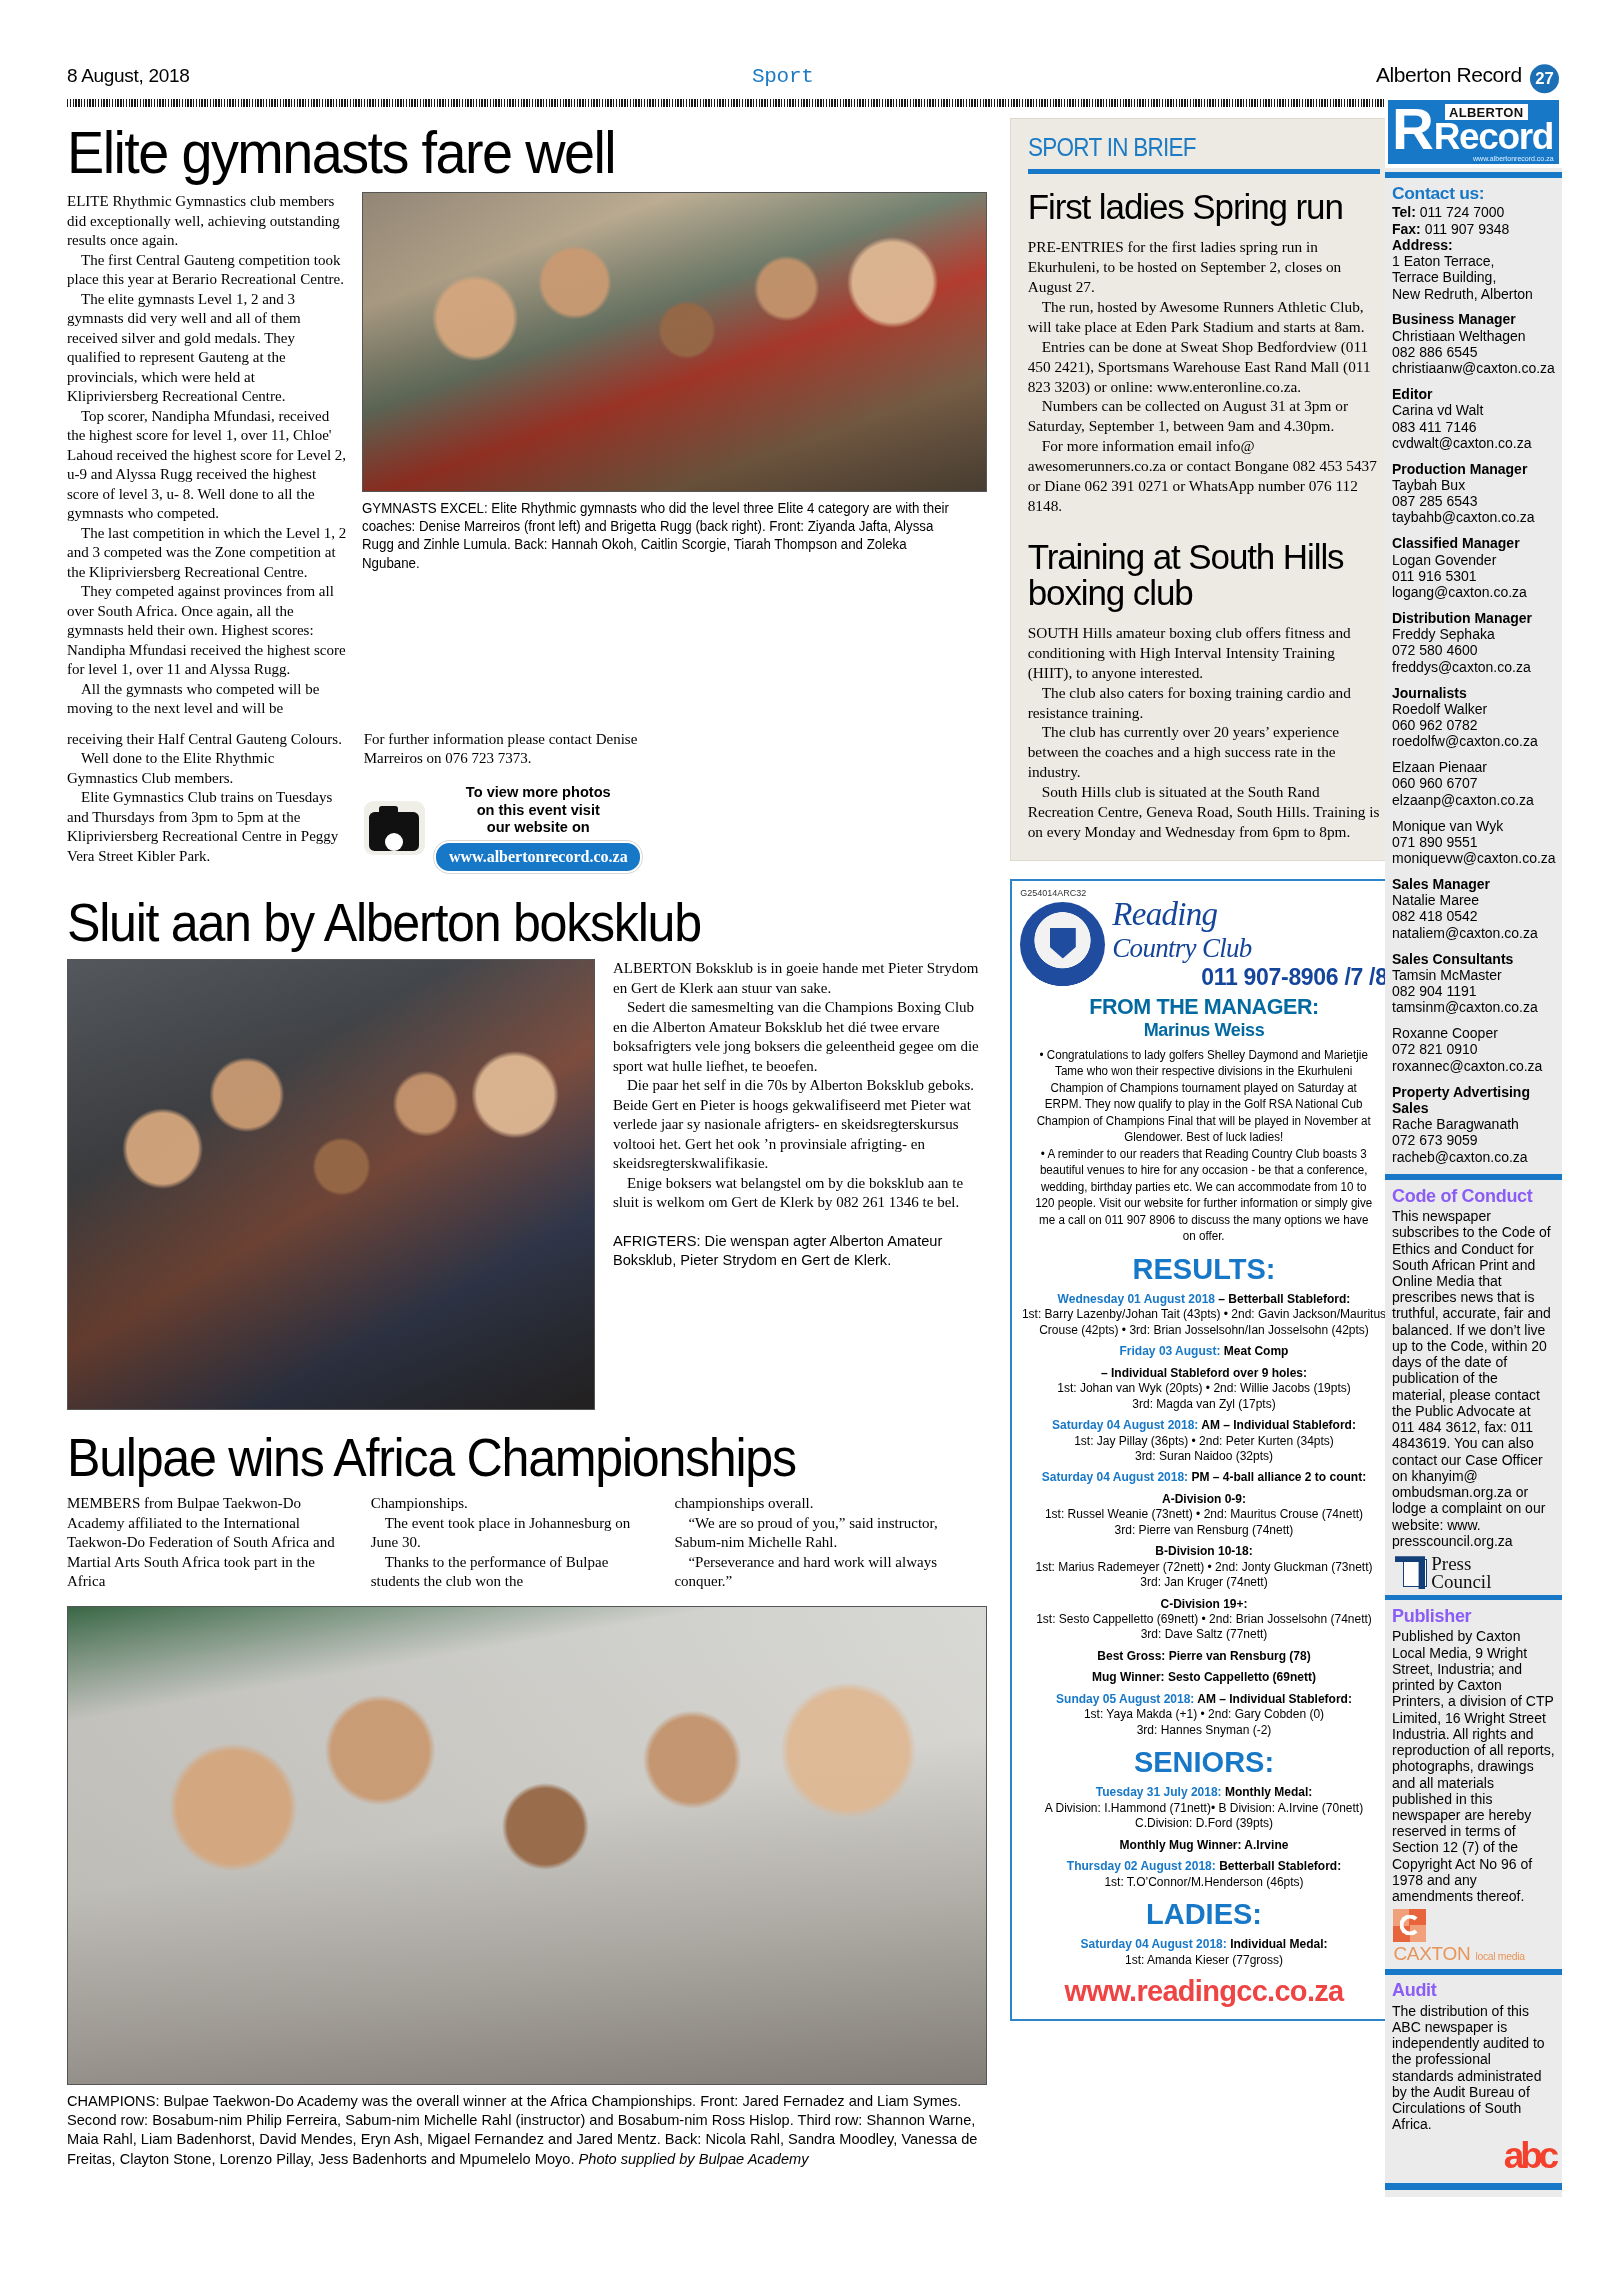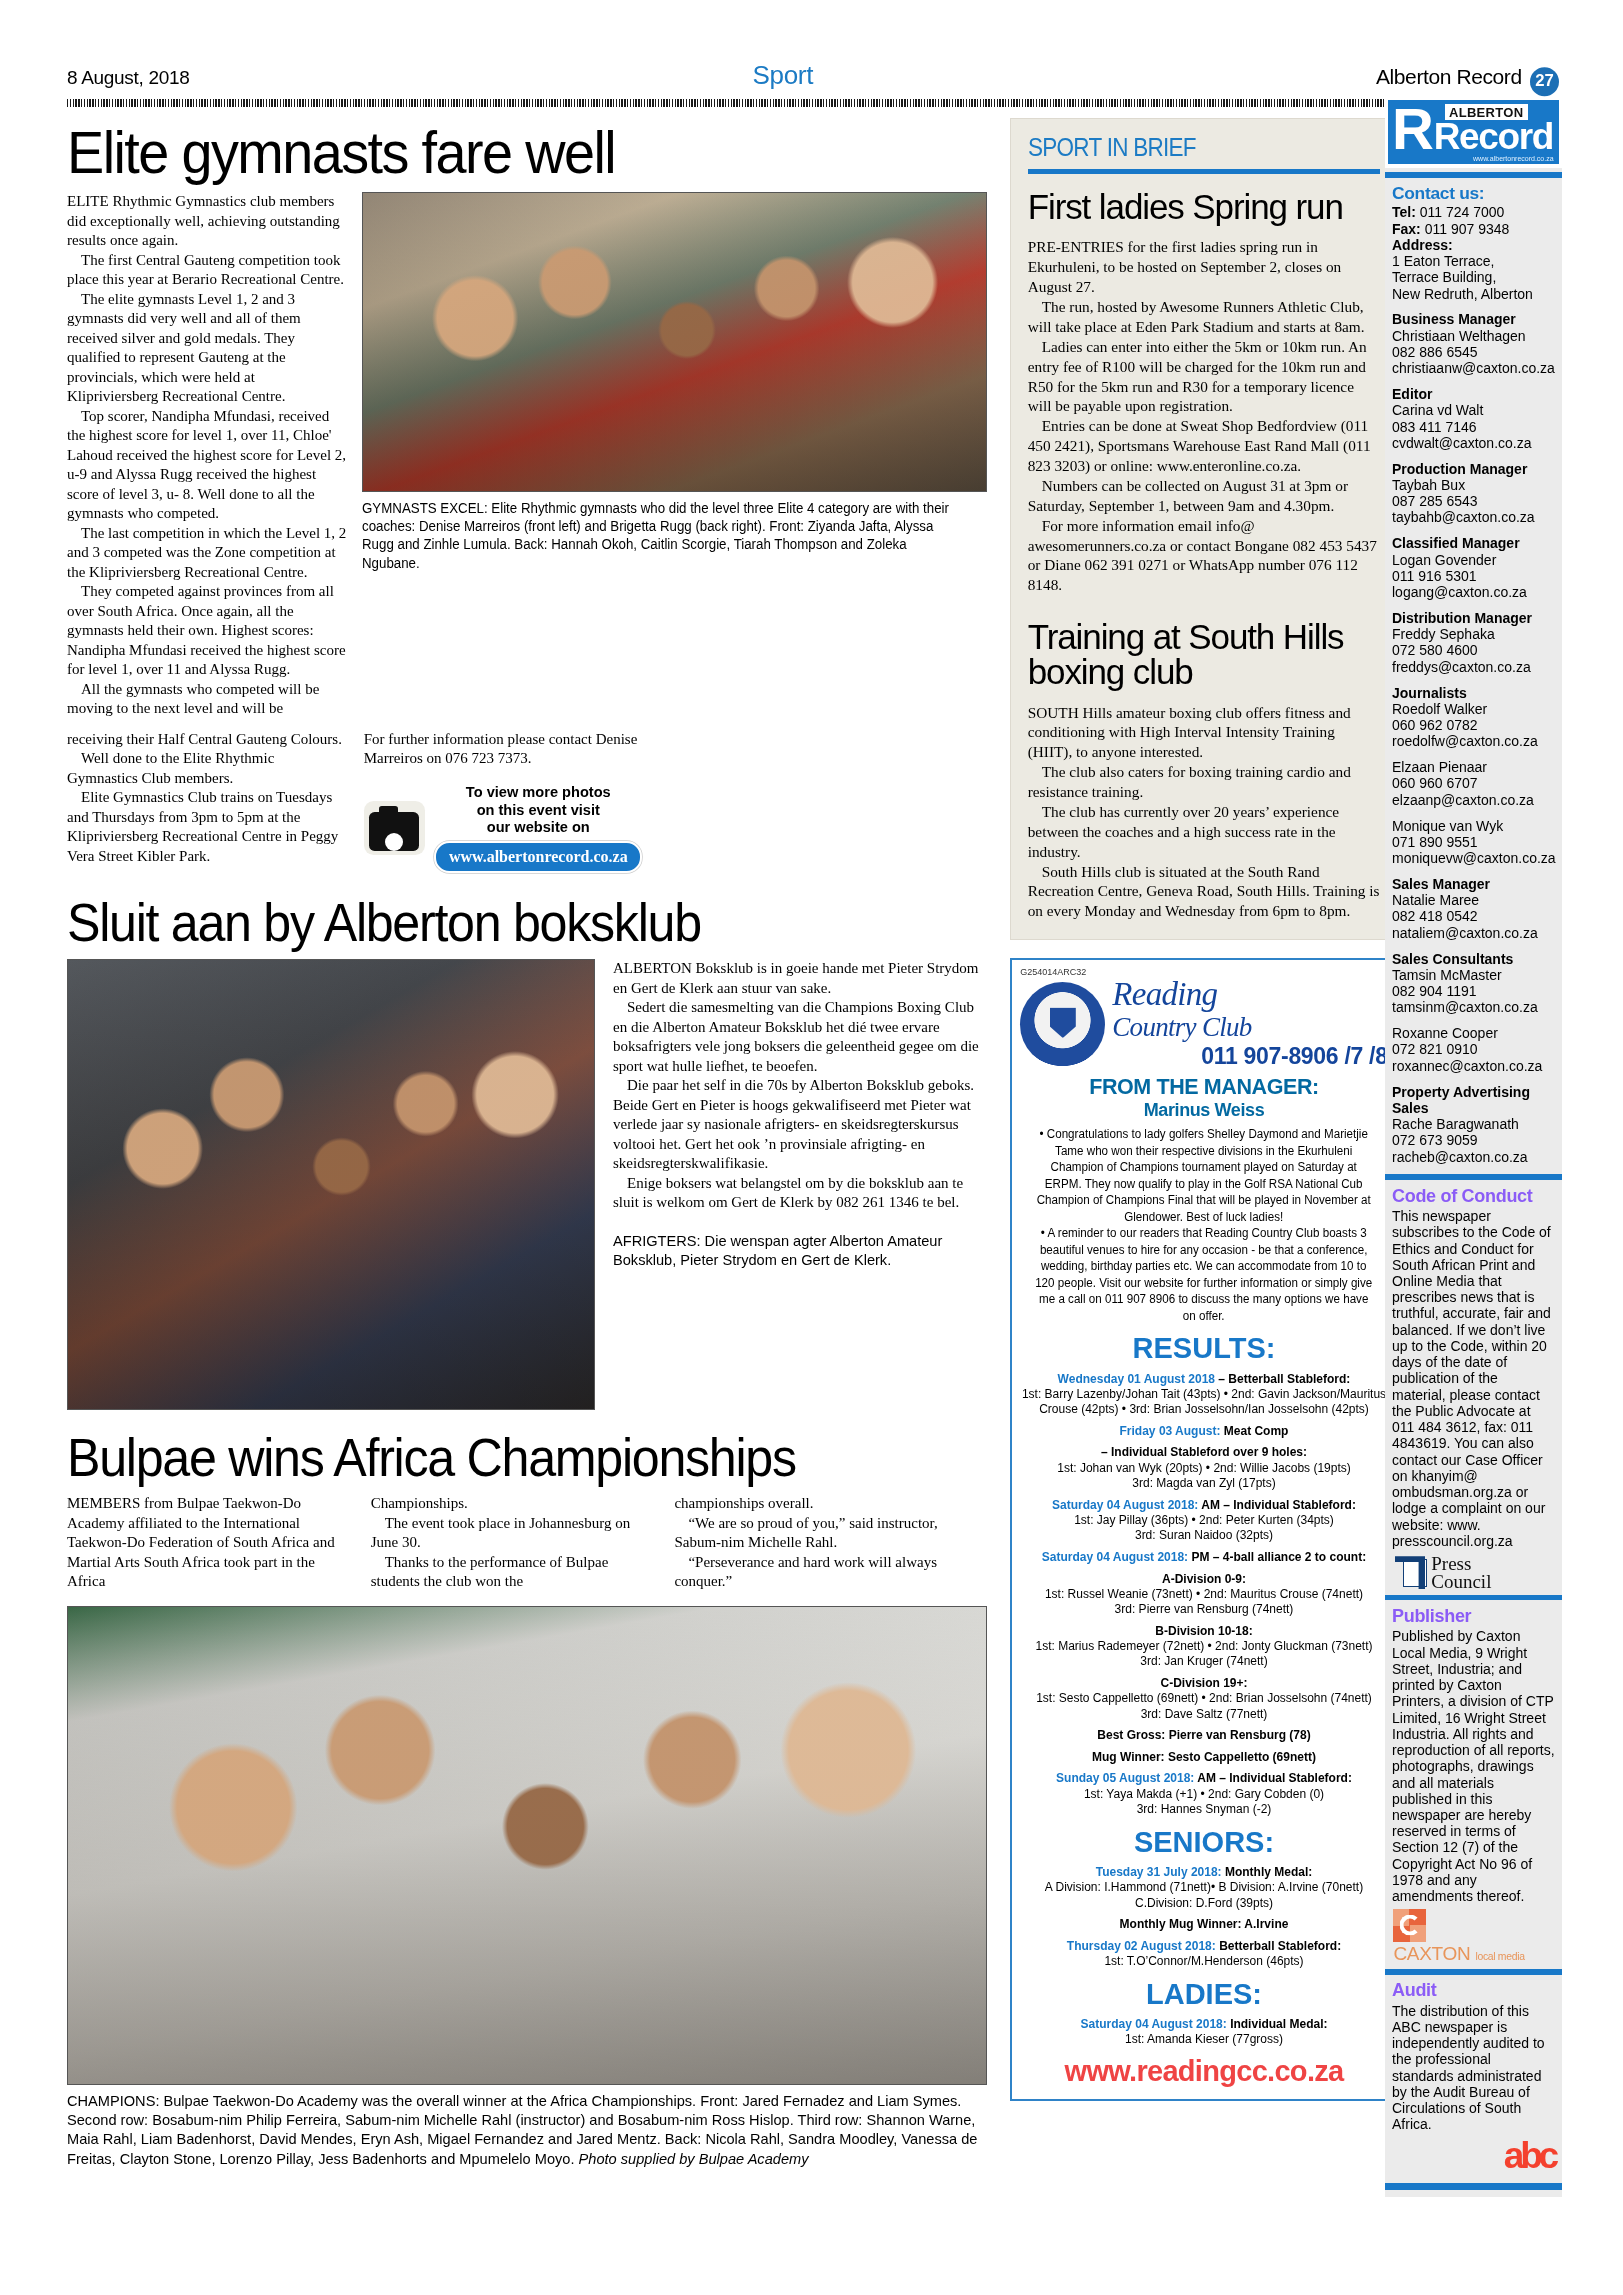--- a/index.html
+++ b/index.html
@@ -11,21 +11,21 @@
   }
   .page { position: absolute; inset: 0; padding: 0; }
 
   
   .masthead {
     position: absolute; left: 67px; top: 60px; width: 1492px; height: 37px;
     display: flex; align-items: baseline; justify-content: space-between;
     font-family: "Liberation Sans", sans-serif;
   }
   .mh-date { font-size: 19px; letter-spacing: -0.3px; }
-  .mh-sport { font-size: 26px; color: #1c7bc4; letter-spacing: -0.3px; }
+  .mh-sport { font-size: 21px; color: #1c7bc4; letter-spacing: -0.3px; font-family: Liberation Mono, monospace; }
   .mh-right { display: flex; align-items: center; gap: 8.3px; }
   .mh-title { font-size: 21px; letter-spacing: -0.4px; }
   .mh-pageno {
     width: 29px; height: 29px; border-radius: 50%; background: #1c6fb5;
     color: #fff; font-weight: bold; font-size: 16.7px;
     display: flex; align-items: center; justify-content: center;
     transform: translateY(4.2px);
   }
   .mh-rule {
     position: absolute; left: 67px; top: 99px; width: 1492px; height: 7.6px;
@@ -348,21 +348,20 @@
 
   <div class="col-b">
     <div class="brief-box">
       <div class="brief-kicker">SPORT IN BRIEF</div>
       <div class="brief-rule"></div>
 
       <h2 class="sub">First ladies Spring run</h2>
       <div class="brief-body">
         <p class="first">PRE-ENTRIES for the first ladies spring run in Ekurhuleni, to be hosted on September 2, closes on August 27.</p>
         <p>The run, hosted by Awesome Runners Athletic Club, will take place at Eden Park Stadium and starts at 8am.</p>
-        <p>Ladies can enter into either the 5km or 10km run. An entry fee of R100 will be charged for the 10km run and R50 for the 5km run and R30 for a temporary licence will be payable upon registration.</p>
         <p>Entries can be done at Sweat Shop Bedfordview (011 450 2421), Sportsmans Warehouse East Rand Mall (011 823 3203) or online: www.enteronline.co.za.</p>
         <p>Numbers can be collected on August 31 at 3pm or Saturday, September 1, between 9am and 4.30pm.</p>
         <p>For more information email info@ awesomerunners.co.za or contact Bongane 082 453 5437 or Diane 062 391 0271 or WhatsApp number 076 112 8148.</p>
       </div>
 
       <div class="gap"></div>
       <h2 class="sub">Training at South Hills boxing club</h2>
       <div class="brief-body">
         <p class="first">SOUTH Hills amateur boxing club offers fitness and conditioning with High Interval Intensity Training (HIIT), to anyone interested.</p>
         <p>The club also caters for boxing training cardio and resistance training.</p>

